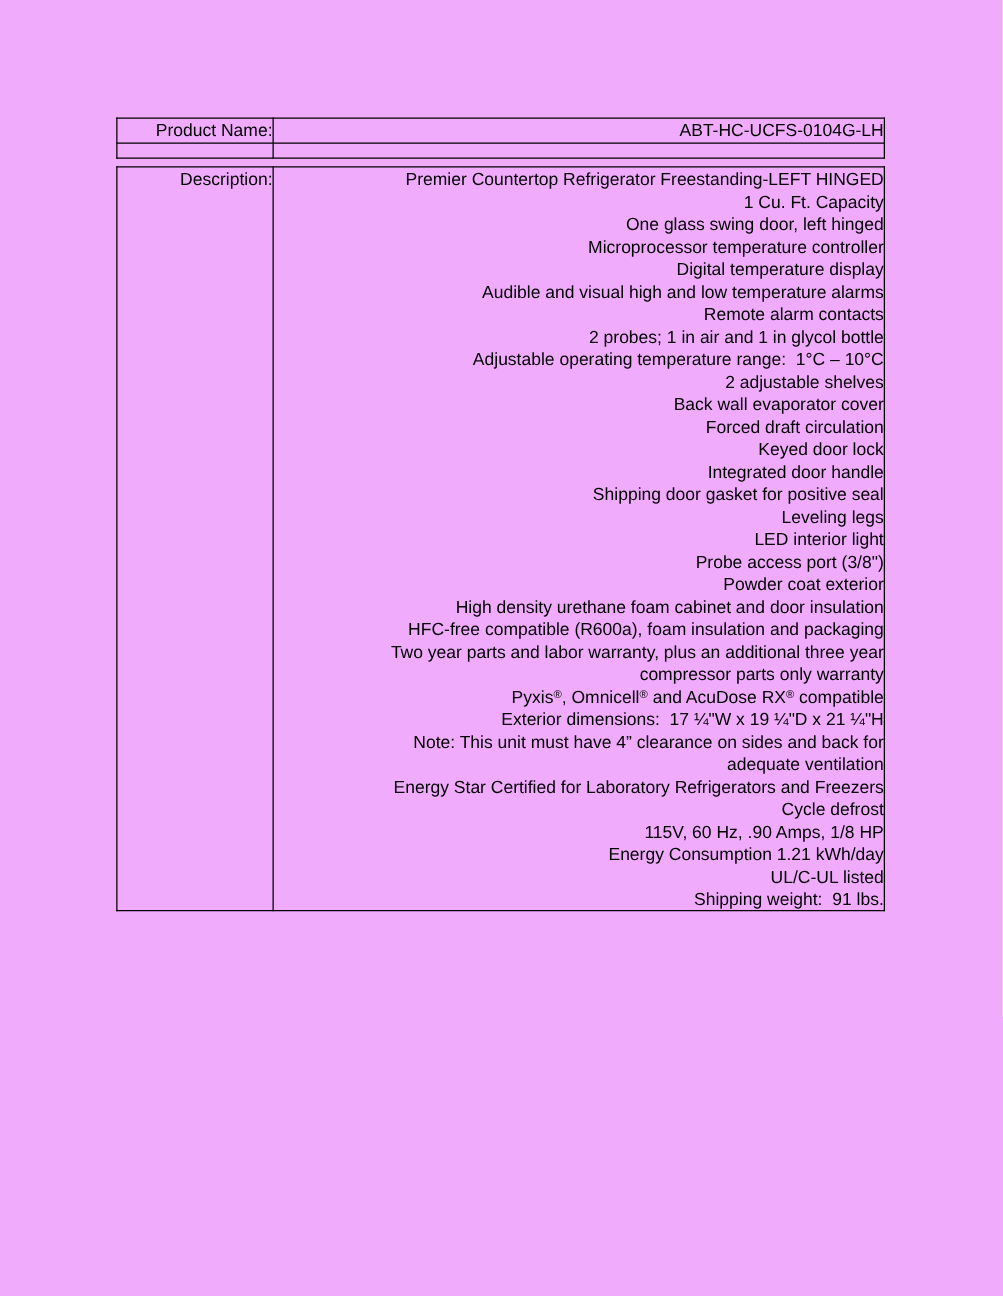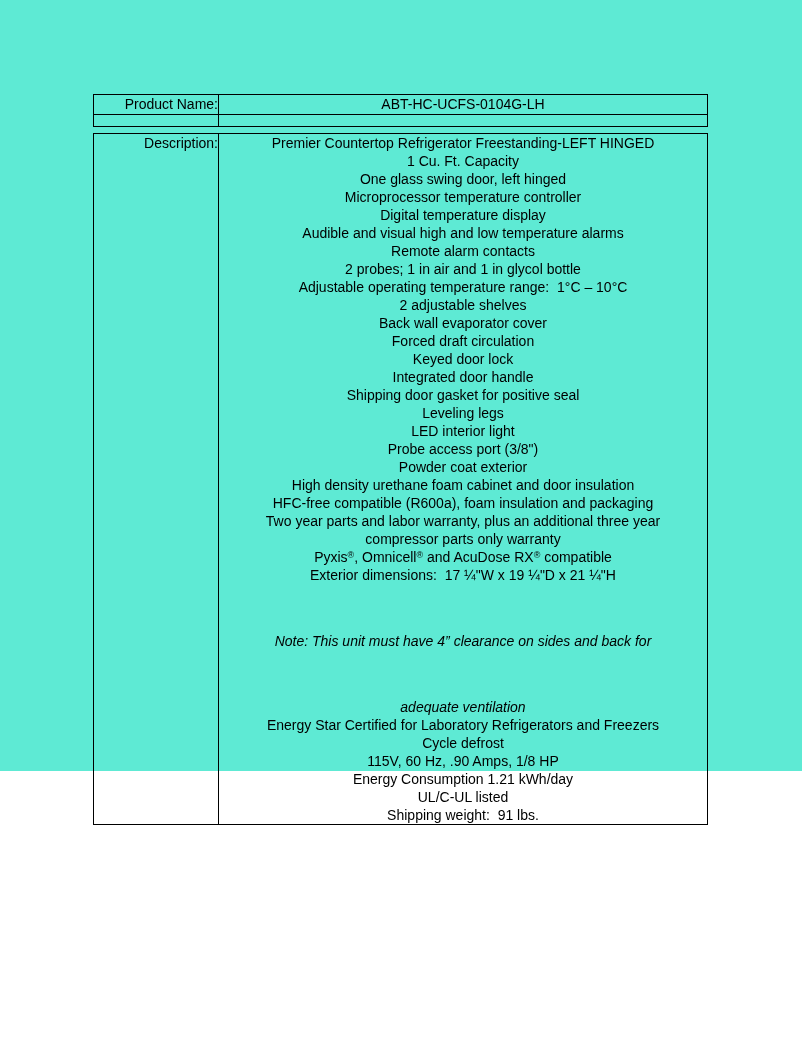--- a/index.html
+++ b/index.html
@@ -10,22 +10,22 @@
   body {
     width: 802px;
     height: 1037px;
     font-family: "Liberation Sans", "DejaVu Sans", sans-serif;
     color: #000000;
     overflow: hidden;
   }
   .page {
     position: relative;
     width: 802px;
-    height: 771px;
-    background: #5eead4;
+    height: 1037px;
+    background: #f0abfc;
   }
   table.tbl {
     position: absolute;
     left: 93px;
     width: 614px;
     border-collapse: collapse;
     table-layout: fixed;
   }
   .tbl-top  { top: 94px; }
   .tbl-desc { top: 133px; }
@@ -36,31 +36,29 @@
     line-height: 18px;
     padding: 0;
   }
   col.c-label { width: 125px; }
   col.c-value { width: 489px; }
   .label-cell {
     text-align: right;
     padding: 1px 6px 1px 2px;
   }
   .value-cell {
-    text-align: center;
+    text-align: right;
     padding: 1px 4px 2px 8px;
   }
   .tbl-top tr.name-row td { height: 19px; }
   .tbl-top tr.empty-row td { height: 11px; }
   .line {
     white-space: pre-wrap;
   }
   .line.italic {
-    font-style: italic;
-    margin-top: 48px;
   }
   sup.reg {
     font-size: 9px;
     line-height: 0;
     vertical-align: 4px;
   }
 </style>
 </head>
 <body>
 

